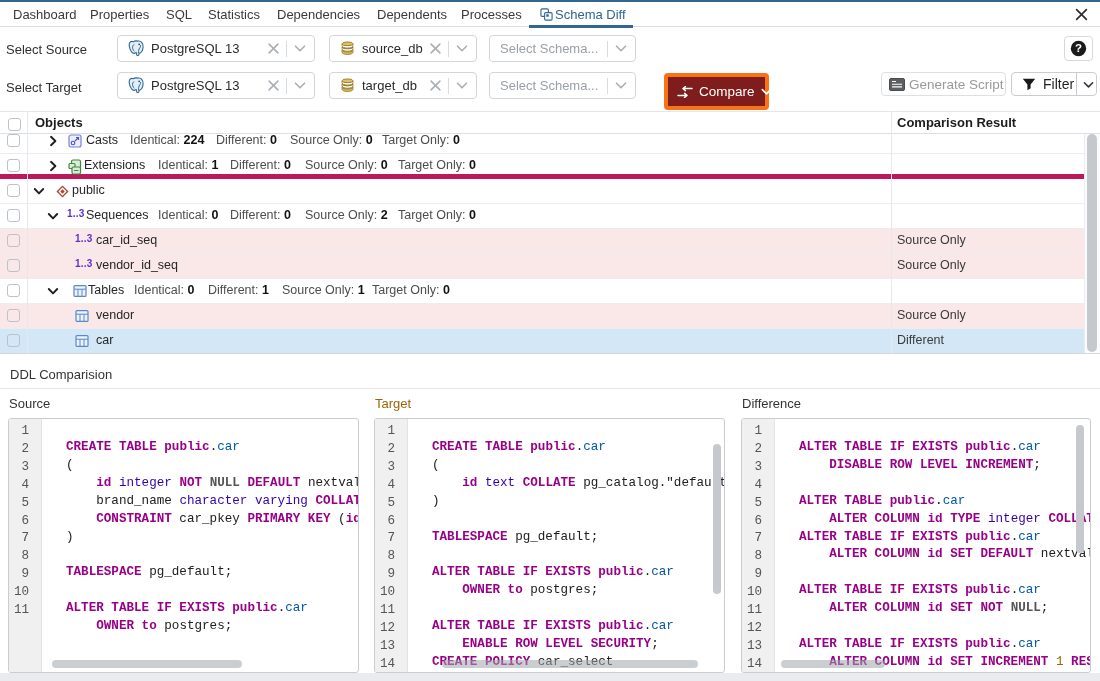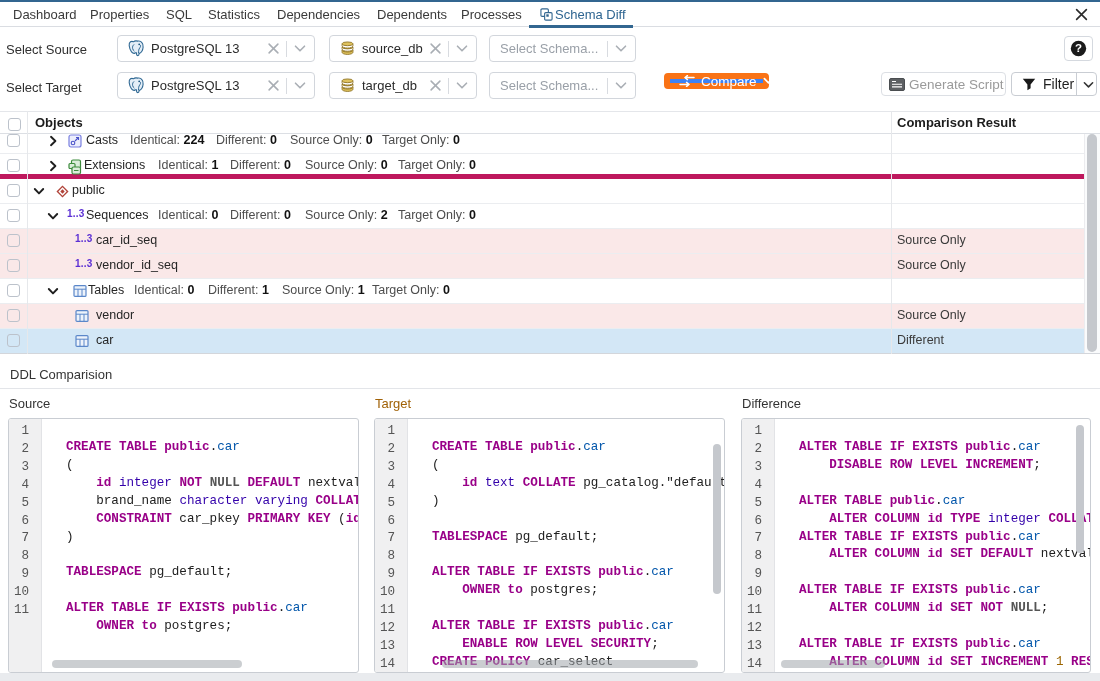--- a/index.html
+++ b/index.html
@@ -179,21 +179,21 @@
 <div class="sel" style="left:489px;top:72px;width:147px">
   <span class="txt" style="margin-left:10px;color:#9aa0a8">Select Schema...</span>
   <span class="right">
       <span class="sep"></span>
       <svg width="12" height="8" viewBox="0 0 12 8">
         <path d="M1.5 1.2L6 5.8l4.5-4.6" fill="none" stroke="#aaafb5" stroke-width="1.6" stroke-linecap="round" stroke-linejoin="round"></path>
       </svg>
       <span style="width:8px"></span>
     </span>
 </div>
-<div class="btn" style="left:664px;top:73px;width:105px;height:16px;background:#3b82f6;border:6px solid #f97316;color:#fff;font-size:13.5px">
+<div class="btn" style="left:664px;top:73px;width:105px;height:37px;background:#7f1d1d;border:4px solid #f97316;color:#fff;font-size:13.5px">
   <span style="margin-left:9px;display:flex">
       <svg width="16" height="12" viewBox="0 0 16 12">
         <g stroke="#fff" stroke-width="1.5" fill="none" stroke-linecap="round" stroke-linejoin="round">
           <path d="M15 2.6H6.2"></path>
           <path d="M8.4.6 6.2 2.6l2.2 2"></path>
           <path d="M1 9.4h8.8"></path>
           <path d="M7.6 7.4 9.8 9.4 7.6 11.4"></path>
         </g>
       </svg>
     </span>

